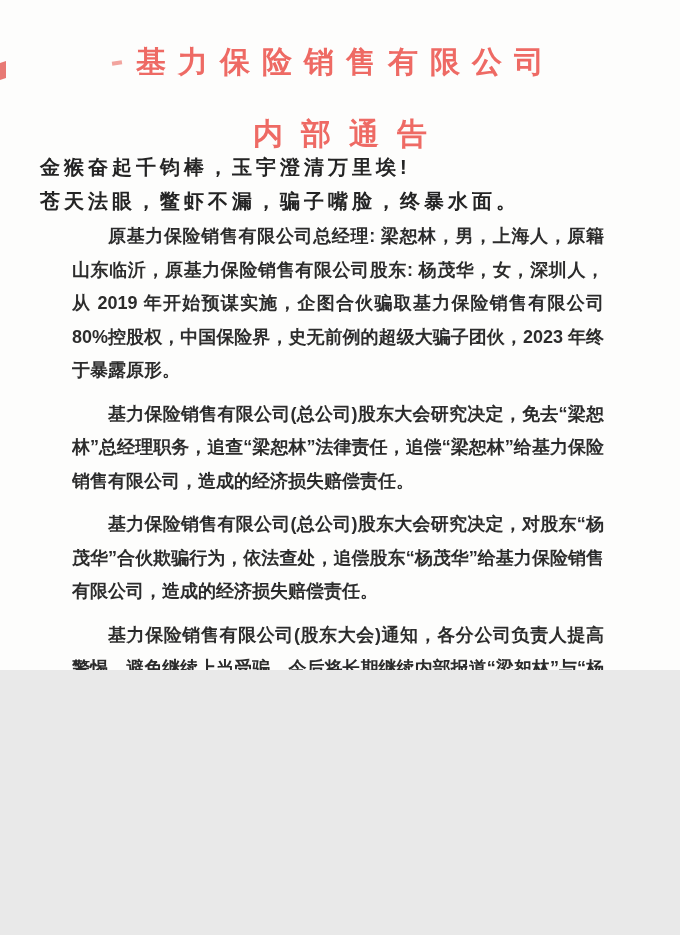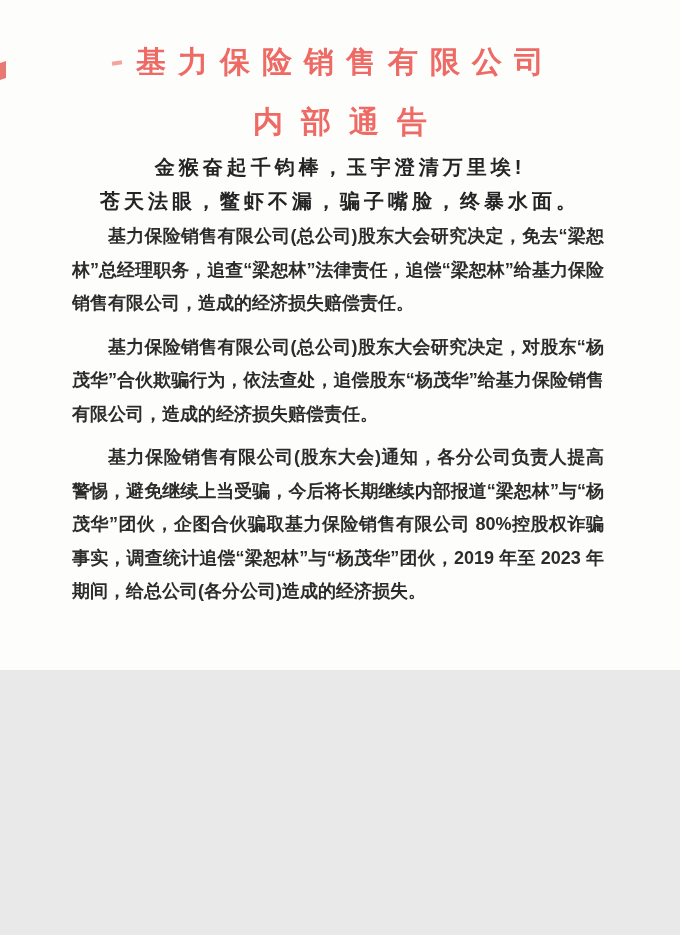--- a/index.html
+++ b/index.html
@@ -20,25 +20,25 @@
     position:absolute;left:112px;top:61px;width:10px;height:4px;
     background:#ef8d86;transform:rotate(-8deg);opacity:.8;
   }
   
   .title-block{position:absolute;top:46px;left:0;right:0;text-align:center;}
   .company-title{
     margin:0;font-size:30px;line-height:32px;font-weight:bold;
     color:#ee6a64;letter-spacing:12px;text-indent:12px;
   }
   .notice-title{
-    margin:28px 0 0 0;font-size:30px;line-height:32px;font-weight:bold;
+    margin:40px 0 0 0;font-size:30px;line-height:32px;font-weight:bold;
     color:#ee6a64;letter-spacing:18px;text-indent:18px;
   }
   
-  .opening{position:absolute;top:150px;left:40px;right:40px;text-align:center;}
+  .opening{position:absolute;top:150px;left:40px;right:40px;text-align:left;}
   .couplet-line{
     margin:0;font-size:20px;line-height:34px;font-weight:bold;
     letter-spacing:4px;color:#242424;white-space:nowrap;
   }
   
   .body-region{
     position:absolute;top:220px;left:72px;right:76px;height:522px;
     overflow:hidden;
   }
   .body-region p{
@@ -99,20 +99,21 @@
     <h1 class="company-title">基力保险销售有限公司</h1>
     <div class="notice-title">内部通告</div>
   </div>
 
   <div class="opening">
     <p class="couplet-line">金猴奋起千钧棒，玉宇澄清万里埃!</p>
     <p class="couplet-line">苍天法眼，鳖虾不漏，骗子嘴脸，终暴水面。</p>
   </div>
 
   <div class="body-region">
+    <p>原基力保险销售有限公司总经理: 梁恕林，男，上海人，原籍山东临沂，原基力保险销售有限公司股东: 杨茂华，女，深圳人，从 2019 年开始预谋实施，企图合伙骗取基力保险销售有限公司 80%控股权，中国保险界，史无前例的超级大骗子团伙，2023 年终于暴露原形。</p>
     <p>基力保险销售有限公司(总公司)股东大会研究决定，免去“梁恕林”总经理职务，追查“梁恕林”法律责任，追偿“梁恕林”给基力保险销售有限公司，造成的经济损失赔偿责任。</p>
     <p>基力保险销售有限公司(总公司)股东大会研究决定，对股东“杨茂华”合伙欺骗行为，依法查处，追偿股东“杨茂华”给基力保险销售有限公司，造成的经济损失赔偿责任。</p>
     <p>基力保险销售有限公司(股东大会)通知，各分公司负责人提高警惕，避免继续上当受骗，今后将长期继续内部报道“梁恕林”与“杨茂华”团伙，企图合伙骗取基力保险销售有限公司 80%控股权诈骗事实，调查统计追偿“梁恕林”与“杨茂华”团伙，2019 年至 2023 年期间，给总公司(各分公司)造成的经济损失。</p>
   </div>
 
   <p class="hereby-note">特此通知</p>
   <p class="signature-shareholders">基力保险销售有限公司(股东大会)</p>
   <p class="signature-director">基力保险销售有限公司(执行董事)杨广怀</p>
   <p class="date-line">2023 年 4 月 13 日</p>
 

